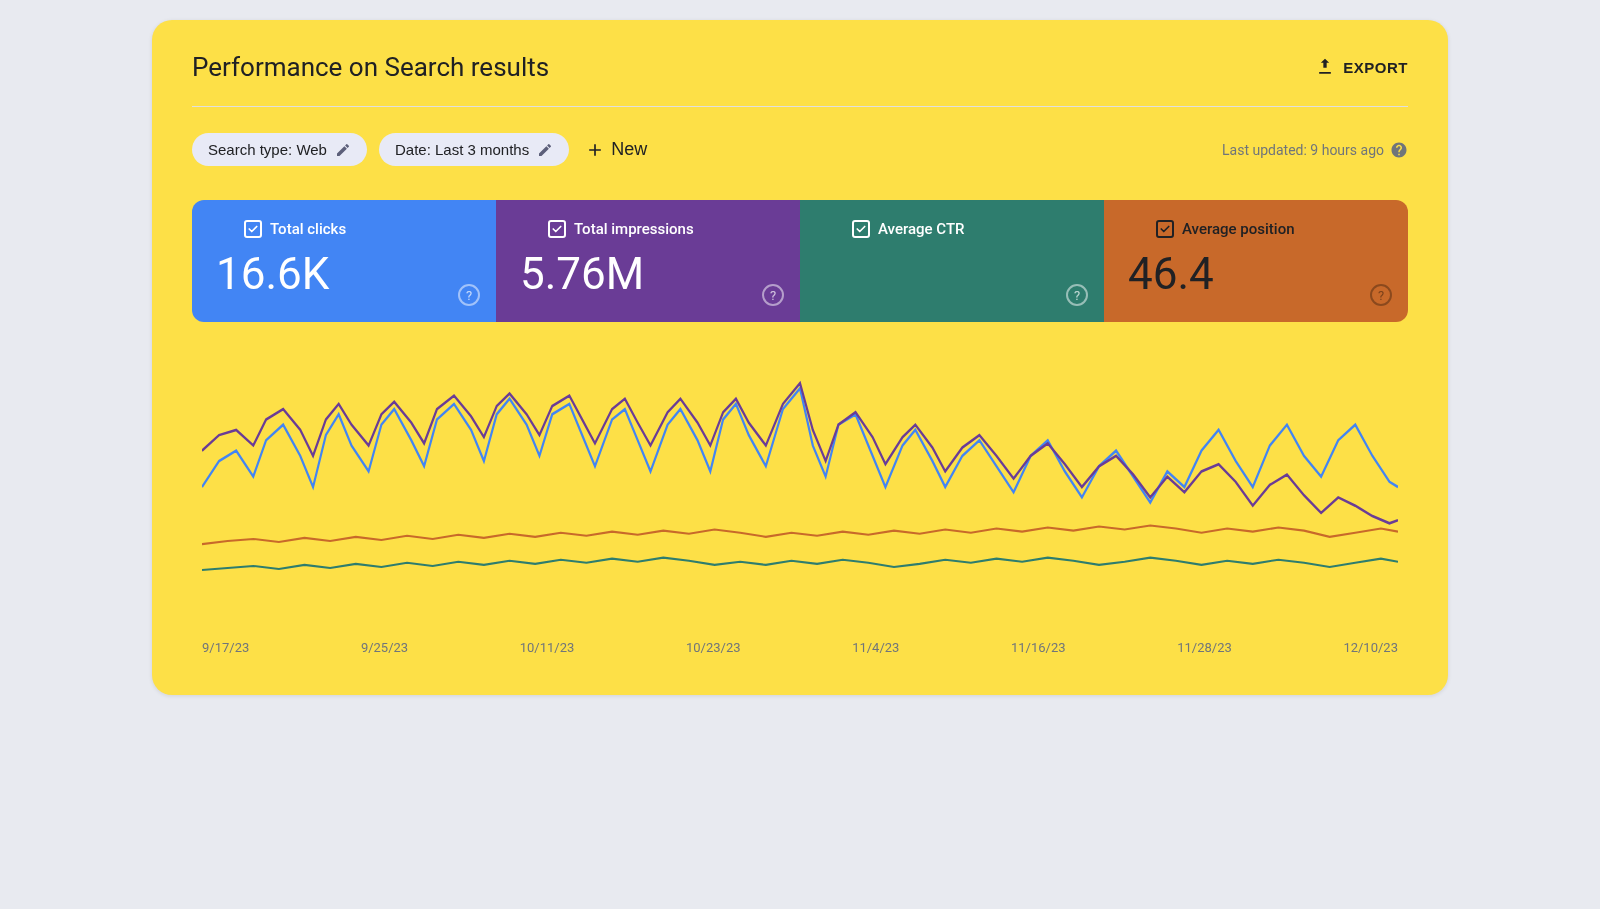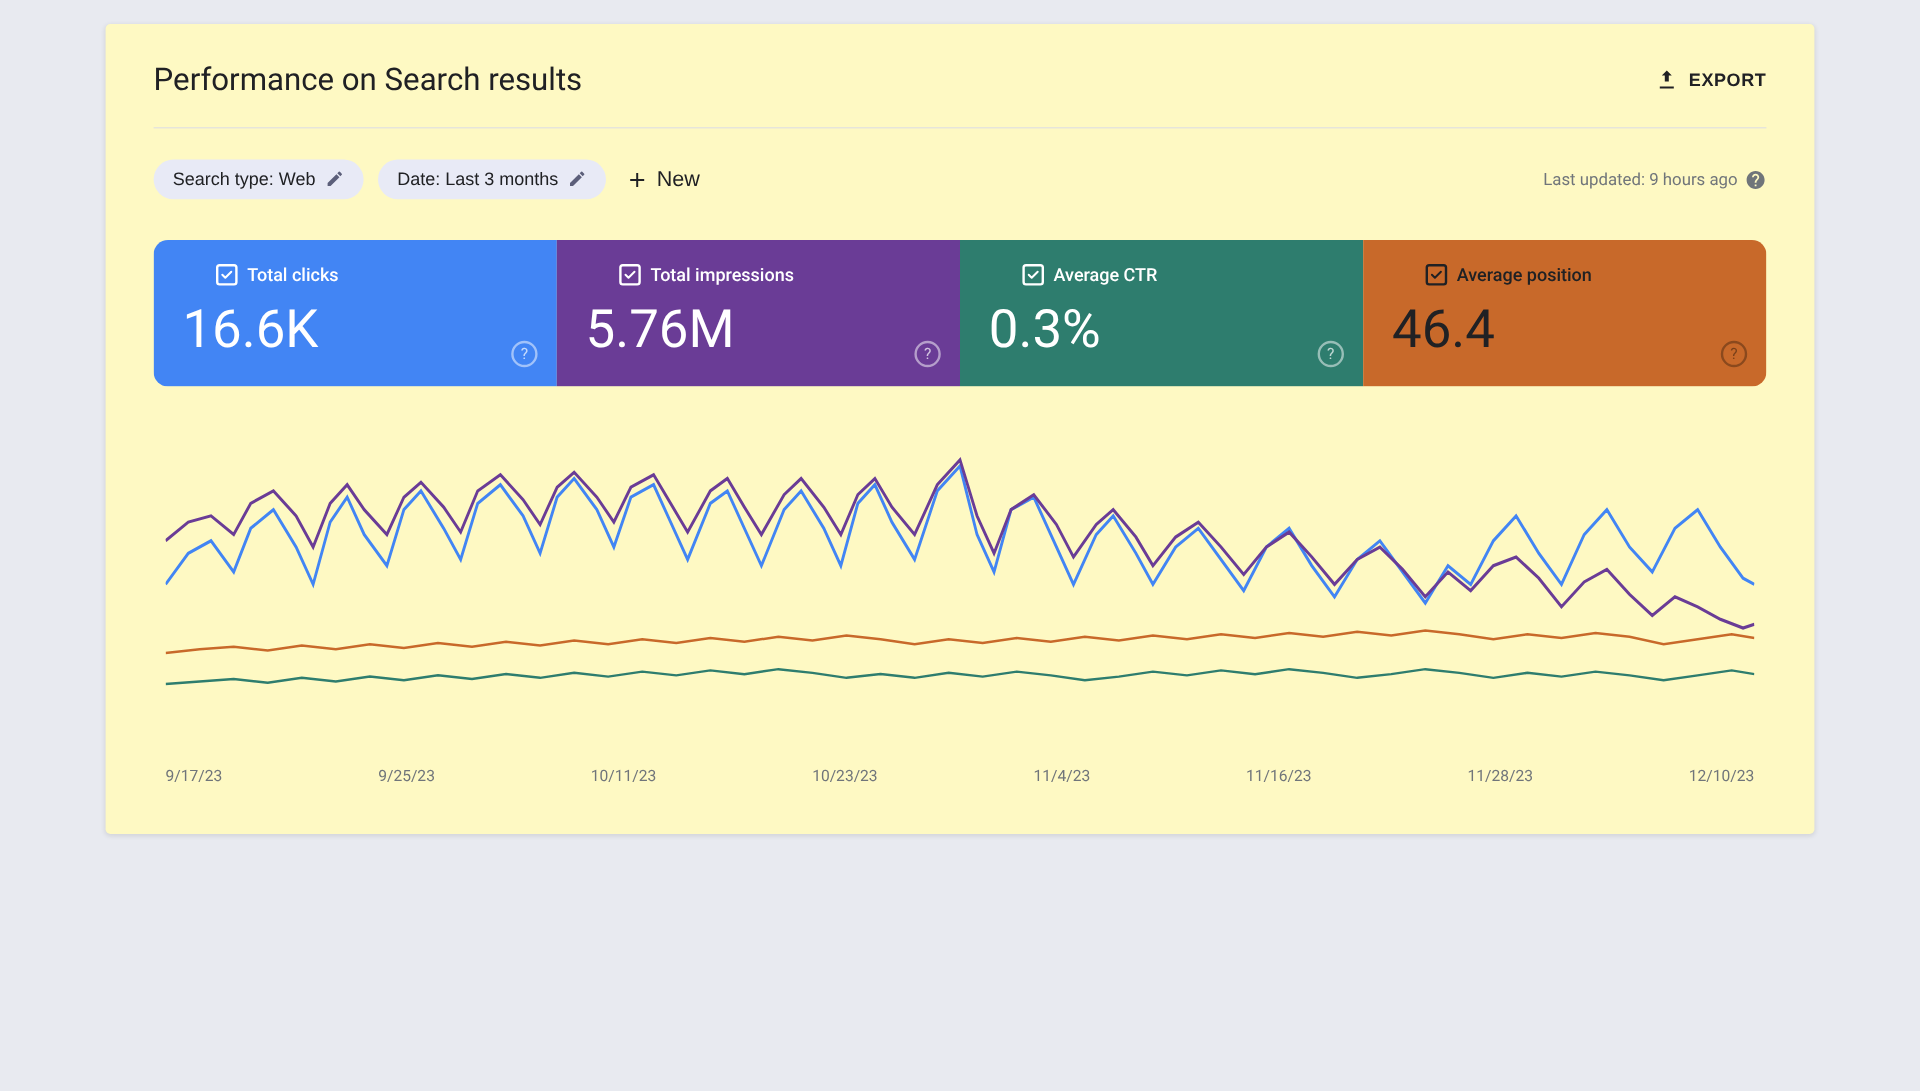--- a/index.html
+++ b/index.html
@@ -6,23 +6,23 @@
     body {
       background: #e8eaf0;
       font-family: 'Google Sans', Roboto, Arial, sans-serif;
       min-height: 100vh;
       display: flex;
       align-items: flex-start;
       justify-content: center;
       padding: 20px;
     }
     .card {
-      background: #fef9c3;
-      border-radius: 4px;
-      width: 1424px;
+      background: #fde047;
+      border-radius: 20px;
+      width: 1296px;
       padding: 32px 40px 40px 40px;
       box-shadow: 0 1px 4px rgba(0,0,0,0.1);
     }
     .header {
       display: flex;
       align-items: center;
       justify-content: space-between;
       margin-bottom: 24px;
     }
     .header-title {
@@ -57,20 +57,21 @@
       justify-content: space-between;
       margin-bottom: 32px;
     }
     .filters-left {
       display: flex;
       align-items: center;
       gap: 12px;
     }
     .filter-chip {
       display: flex;
+      align-items: center;
       gap: 8px;
       background: #e8eaf6;
       border-radius: 20px;
       padding: 8px 16px;
       font-size: 15px;
       color: #202124;
       cursor: pointer;
       border: none;
     }
     .filter-chip svg {
@@ -247,21 +248,20 @@
     </div>
     <div class="metric-card ctr">
       <div class="metric-label">
         <div class="checkbox-icon">
           <svg viewBox="0 0 12 12" width="10" height="10" fill="white">
               <path d="M1.5 6l3 3 6-6" stroke="white" stroke-width="2" fill="none" stroke-linecap="round" stroke-linejoin="round"></path>
             </svg>
         </div>
         <span>Average CTR</span>
       </div>
-      <div class="metric-value">0.3%</div>
       <div class="metric-help">?</div>
     </div>
     <div class="metric-card position">
       <div class="metric-label">
         <div class="checkbox-icon" style="border-color:#202124;">
           <svg viewBox="0 0 12 12" width="10" height="10" fill="none">
               <path d="M1.5 6l3 3 6-6" stroke="#202124" stroke-width="2" fill="none" stroke-linecap="round" stroke-linejoin="round"></path>
             </svg>
         </div>
         <span>Average position</span>

